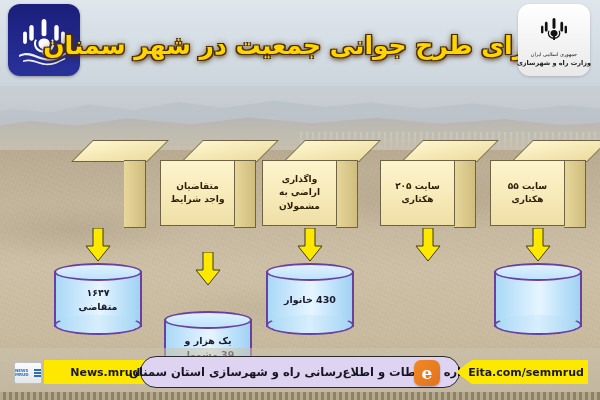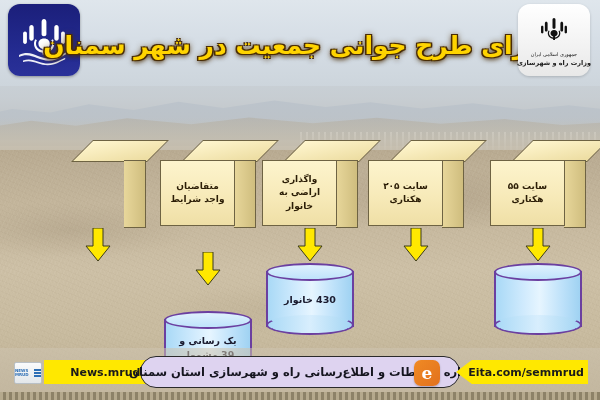--- a/index.html
+++ b/index.html
@@ -264,21 +264,21 @@
           <polygon points="8,0 18,0 18,18 25,18 13,33 1,18 8,18" fill="#ffe800" stroke="#3a3a1a" stroke-width="1"></polygon>
         </svg>
       </div>
       <div class="cyl">
         <div class="cyl-body"></div>
         <div class="cyl-bottom"></div>
         <div class="cyl-top"></div>
       </div>
     </div>
 
-    <div class="col" style="right:128px;">
+    <div class="col" style="right:116px;">
       <div class="cube">
         <div class="cube-top">
             <div class="cube-top-shape"></div>
           </div>
         <div class="cube-side"></div>
         <div class="cube-face">
           <div class="cube-label">
             <span>سایت ۲۰۵</span><br>
             <span>هکتاری</span>
           </div>
@@ -294,21 +294,21 @@
     <div class="col" style="right:234px;">
       <div class="cube">
         <div class="cube-top">
             <div class="cube-top-shape"></div>
           </div>
         <div class="cube-side"></div>
         <div class="cube-face">
           <div class="cube-label">
             <span>واگذاری</span><br>
             <span>اراضی به</span><br>
-            <span>خانوار</span>
+            <span>مشمولان</span>
           </div>
         </div>
       </div>
       <div class="arrow">
         <svg width="26" height="34" viewBox="0 0 26 34">
           <polygon points="8,0 18,0 18,18 25,18 13,33 1,18 8,18" fill="#ffe800" stroke="#3a3a1a" stroke-width="1"></polygon>
         </svg>
       </div>
       <div class="cyl">
         <div class="cyl-body"></div>
@@ -337,38 +337,49 @@
         <svg width="26" height="34" viewBox="0 0 26 34">
           <polygon points="8,0 18,0 18,18 25,18 13,33 1,18 8,18" fill="#ffe800" stroke="#3a3a1a" stroke-width="1"></polygon>
         </svg>
       </div>
       <div class="cyl">
         <div class="cyl-body"></div>
         <div class="cyl-bottom"></div>
         <div class="cyl-top"></div>
         <div class="cyl-label">
           <div>
-            <span>یک رسانی و</span><br>
+            <span>یک هزار و</span><br>
             <span>39 مشمول</span>
           </div>
         </div>
       </div>
     </div>
 
     <div class="col" style="right:446px;">
       <div class="cube">
         <div class="cube-top">
             <div class="cube-top-shape"></div>
           </div>
         <div class="cube-side"></div>
       </div>
       <div class="arrow">
         <svg width="26" height="34" viewBox="0 0 26 34">
           <polygon points="8,0 18,0 18,18 25,18 13,33 1,18 8,18" fill="#ffe800" stroke="#3a3a1a" stroke-width="1"></polygon>
         </svg>
+      </div>
+      <div class="cyl">
+        <div class="cyl-body"></div>
+        <div class="cyl-bottom"></div>
+        <div class="cyl-top"></div>
+        <div class="cyl-label">
+          <div>
+            <span>۱۶۴۷</span><br>
+            <span>متقاضی</span>
+          </div>
+        </div>
       </div>
     </div>
 
   </div>
 
   <div class="footer">
     <div class="footer-bg"></div>
 
     <div class="news-icon">
       <div class="news-icon-inner">

